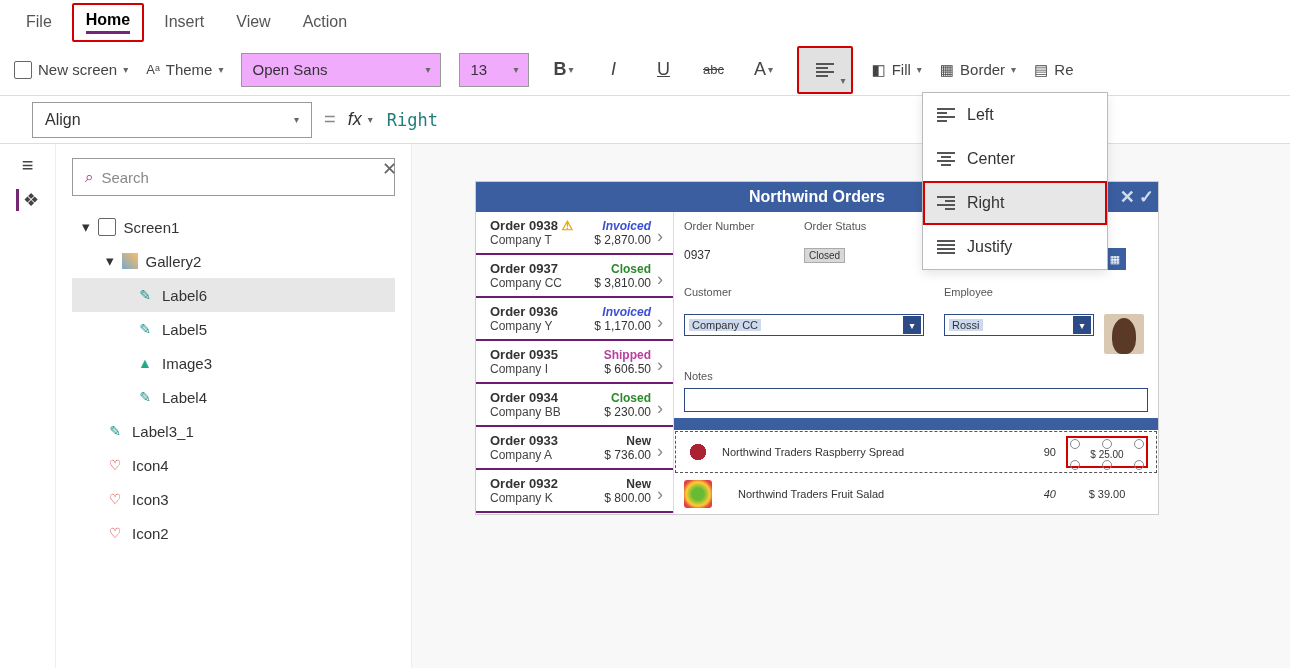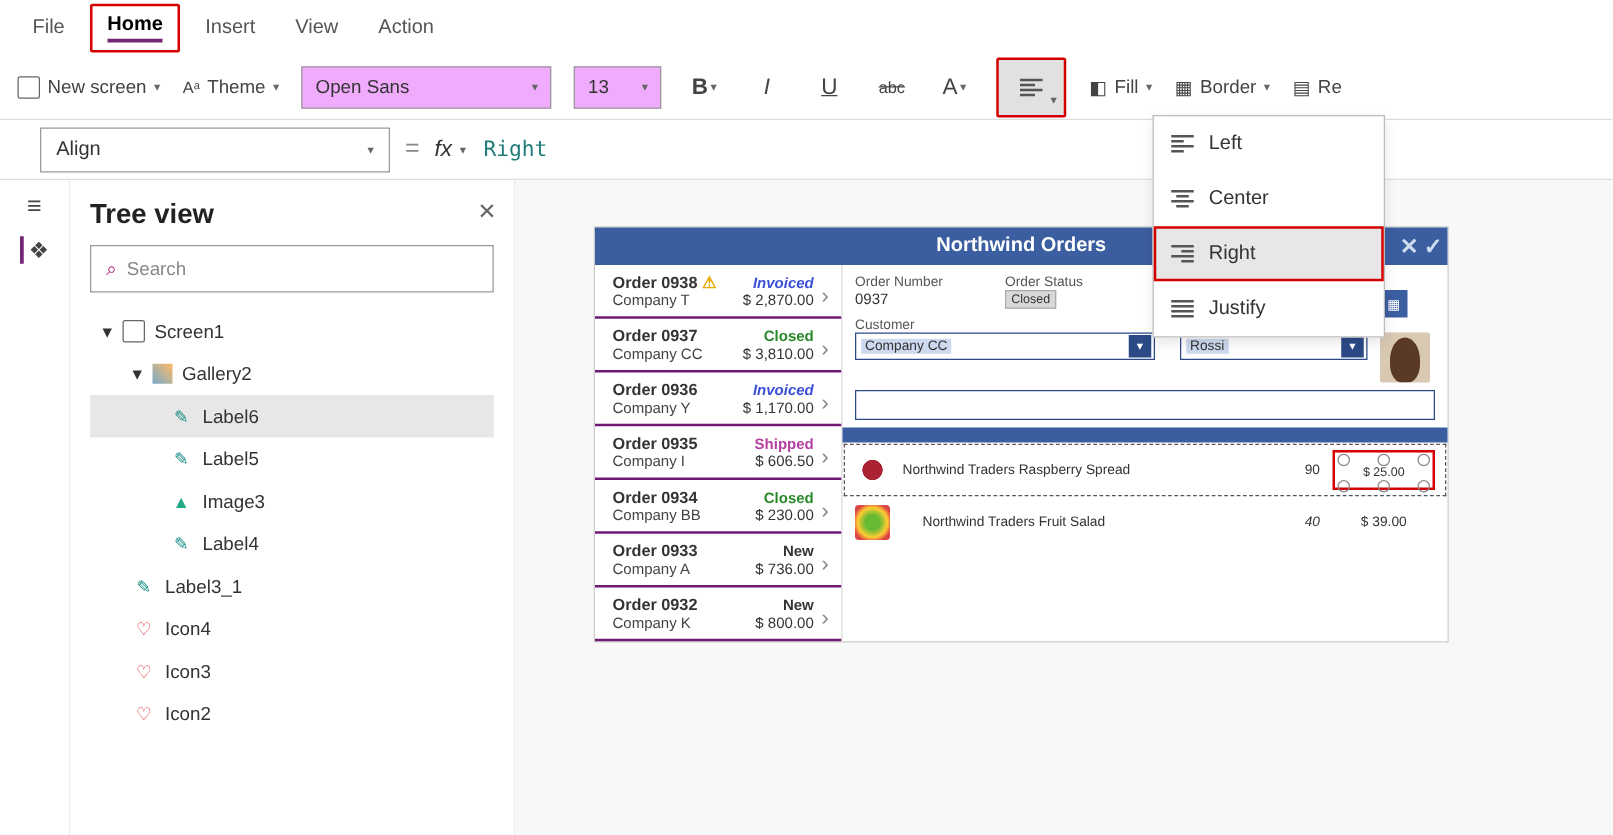--- a/index.html
+++ b/index.html
@@ -49,21 +49,21 @@
   .order .info { flex:1; }
   .order .name { font-weight:700; font-size:13px; }
   .order .co { font-size:12px; color:#444; }
   .order .right { text-align:right; font-size:12px; min-width:72px; }
   .status-invoiced { color:#3b4fd6; font-weight:600;font-style:italic; }
   .status-closed { color:#2a8a2a; font-weight:600; }
   .status-shipped { color:#b63fa0; font-weight:600; }
   .status-new { color:#333; font-weight:600; }
   .chev { font-size:18px; color:#888; margin-left:6px; }
   .detail { flex:1; }
-  .detail-grid { display:grid; grid-template-columns:110px 120px auto 150px 44px; gap:0 10px; padding:8px 10px 6px 10px; font-size:11px; color:#333; }
+  .detail-grid { display:grid; grid-template-columns:110px 120px auto 150px 44px; gap:16px 10px; padding:8px 10px 6px 10px; font-size:11px; color:#333; }
   .detail-grid .lbl { color:#555; }
   .detail-grid .val { font-size:12px; }
   .badge { background:#d8d8d8; border:1px solid #aaa; padding:1px 4px; font-size:10px; display:inline-block; }
   .dd { border:1.5px solid #2b4a86; height:22px; display:flex; align-items:center; justify-content:space-between; padding:0 2px 0 4px; font-size:11px; background:#fff; }
   .dd .arr { width:18px; height:18px; background:#2b4a86; color:#fff; display:flex; align-items:center; justify-content:center; font-size:10px; }
   .dd .sel { background:#cdd9ef; padding:0 3px; }
   .notes { border:1.5px solid #2b4a86; height:24px; margin:0 10px 6px 10px; }
   .sep { height:12px; background:#3b5ea0; }
   .line { display:flex; align-items:center; gap:10px; padding:6px 10px; font-size:11px; }
   .line.sel { outline:1.5px dashed #555; outline-offset:-2px; }
@@ -198,21 +198,20 @@
   <span class="formula-val">Right</span>
 </div>
 
 <div class="main">
   <div class="leftrail">
     <span class="hamb">≡</span>
     <span class="layers">❖</span>
   </div>
 
   <div class="treepanel">
-    <h2>Tree view</h2>
     <span class="close-x">✕</span>
     <div class="searchbox">
       <span style="color:#b02a7a;">⌕</span>
       <span>Search</span>
     </div>
     <div class="tree">
       <ul>
         <li class="i1">
             <span>▾</span>
             <span class="ico screen"></span>
@@ -372,20 +371,21 @@
               <span class="sel">Company CC</span>
               <span class="arr">▾</span>
             </div>
             <div></div>
             <div class="dd">
               <span class="sel">Rossi</span>
               <span class="arr">▾</span>
             </div>
             <div class="emp-photo"></div>
 
+            <div class="lbl" style="grid-column:1 / -1;">Notes</div>
           </div>
           <div class="notes"></div>
           <div class="sep"></div>
 
           <div class="line sel">
             <div class="thumb" style="background:radial-gradient(circle,#a23 40%,#fff 42%);"></div>
             <div style="flex:1;">Northwind Traders Raspberry Spread</div>
             <div style="width:30px;text-align:right;">90</div>
             <div class="handles">
               <span class="hd"></span>

